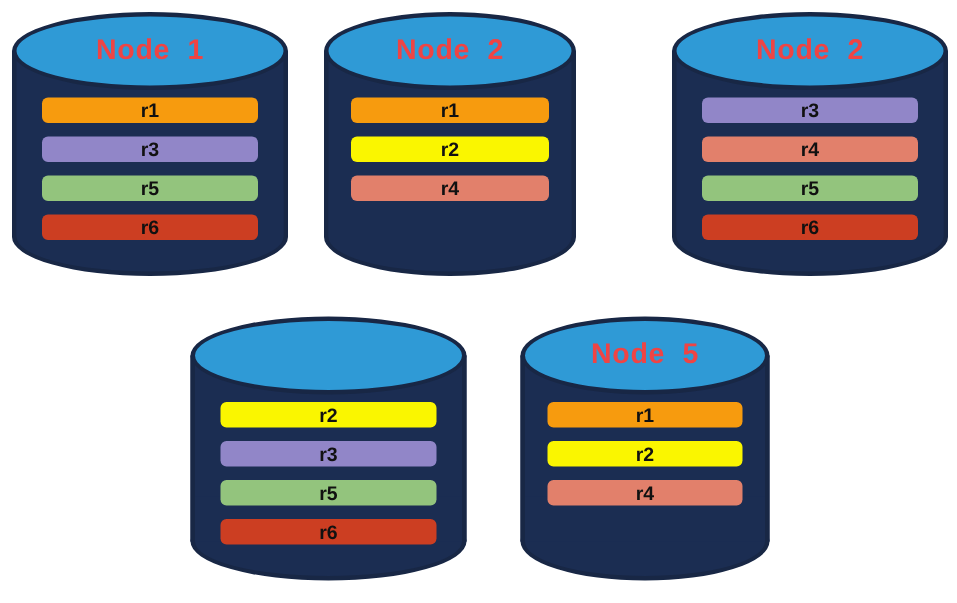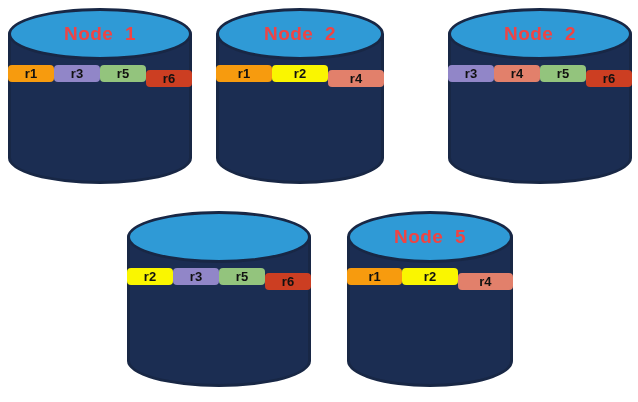--- a/index.html
+++ b/index.html
@@ -92,21 +92,21 @@
     white-space: pre;
   }
 
   
   .replicas {
     position: absolute;
     left: 0;
     right: 0;
     z-index: 5;
     display: flex;
-    flex-direction: row;
+    flex-direction: column;
     align-items: center;
   }
   .replica {
     width: 78%;
     height: 17px;
     line-height: 17px;
     margin-bottom: 9px;
     border-radius: 4px;
     text-align: center;
     font-size: 13px;

